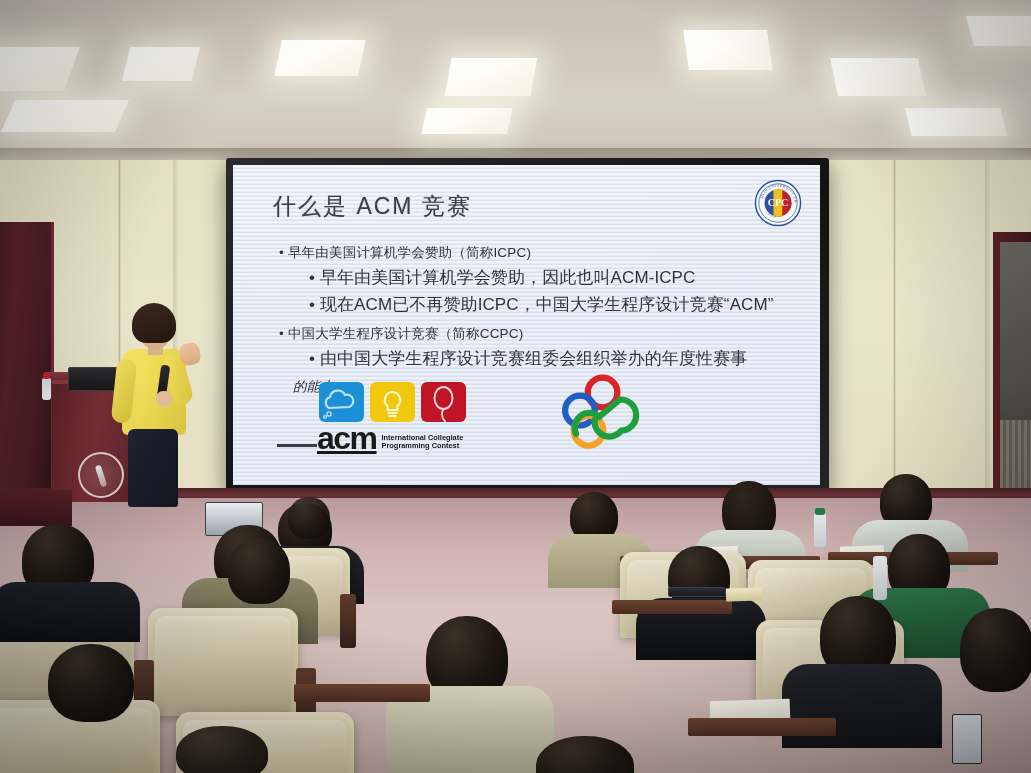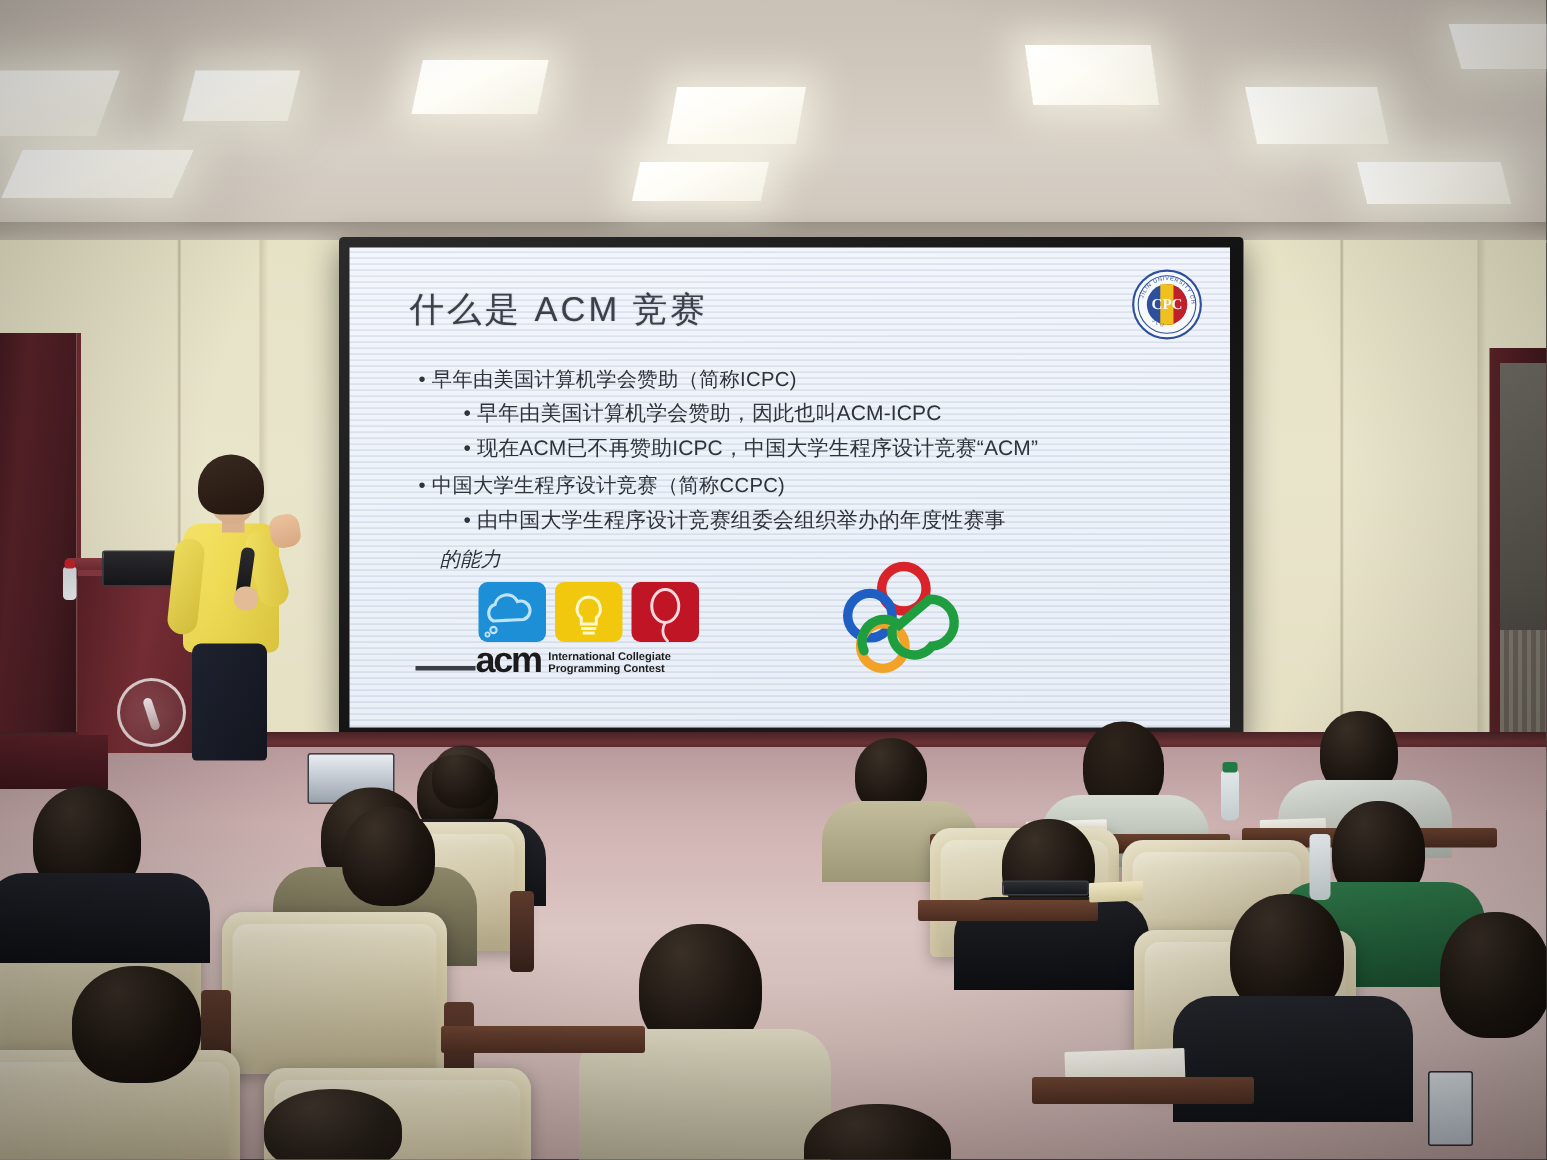--- a/index.html
+++ b/index.html
@@ -93,42 +93,42 @@
     mix-blend-mode:multiply;
   }
   .slide-inner { position:relative; z-index:1; padding:26px 30px 0 40px; height:100%; }
 
   .slide-title {
     font-size:23px; color:#3b3f49; letter-spacing:2px; font-weight:400;
     margin-bottom:20px; text-shadow:0 0 1px rgba(90,100,120,.5);
   }
   .bullets { font-size:13.5px; color:#2f333c; line-height:1.62; }
   .b1 { padding-left:6px; margin-top:4px; letter-spacing:.2px; }
-  .b2 { padding-left:36px; font-size:14px; letter-spacing:.1px; }
+  .b2 { padding-left:36px; font-size:17px; letter-spacing:.1px; }
   .bullet-dot::before { content:"• "; }
   .b1-cont { padding-left:20px;font-style:italic; }
 
   .uni-logo { position:absolute; right:18px; top:14px; width:48px; height:48px; z-index:2; }
   .slide-dash {
     position:absolute; left:44px; bottom:38px; width:40px; height:3px;
     background:#3a3d45; z-index:2;
   }
 
   .logos-row {
     position:absolute; left:84px; bottom:34px; z-index:2;
     display:flex; align-items:flex-end; gap:56px;
   }
   .acm-logo { position:relative; width:180px; }
   .acm-tiles { display:flex; gap:6px; margin-left:2px; }
   .tile { width:45px; height:40px; border-radius:6px; position:relative; }
   .tile-blue { background:#1d8fd6; }
   .tile-yellow { background:#f2c80f; }
   .tile-red { background:#bf1525; }
   .acm-wordmark { display:flex; align-items:flex-end; gap:5px; margin-top:3px; }
-  .acm-word { font-size:24px; font-weight:700; color:#1b1b1b; letter-spacing:-1.5px; line-height:.82;}
+  .acm-word { font-size:32px; font-weight:700; color:#1b1b1b; letter-spacing:-1.5px; line-height:.82;text-decoration:underline;}
   .acm-sub { font-size:7.4px; font-weight:700; color:#1b1b1b; line-height:1.18; }
 
   .icpc-rings { width:96px; height:78px; }
 
   
   .podium {
     position:absolute; left:52px; top:380px; width:110px; height:122px;
     background:linear-gradient(100deg,#5d2128 0%,#7a2f36 40%,#4e1c22 100%);
     border-top:4px solid #8a3a41;
   }

